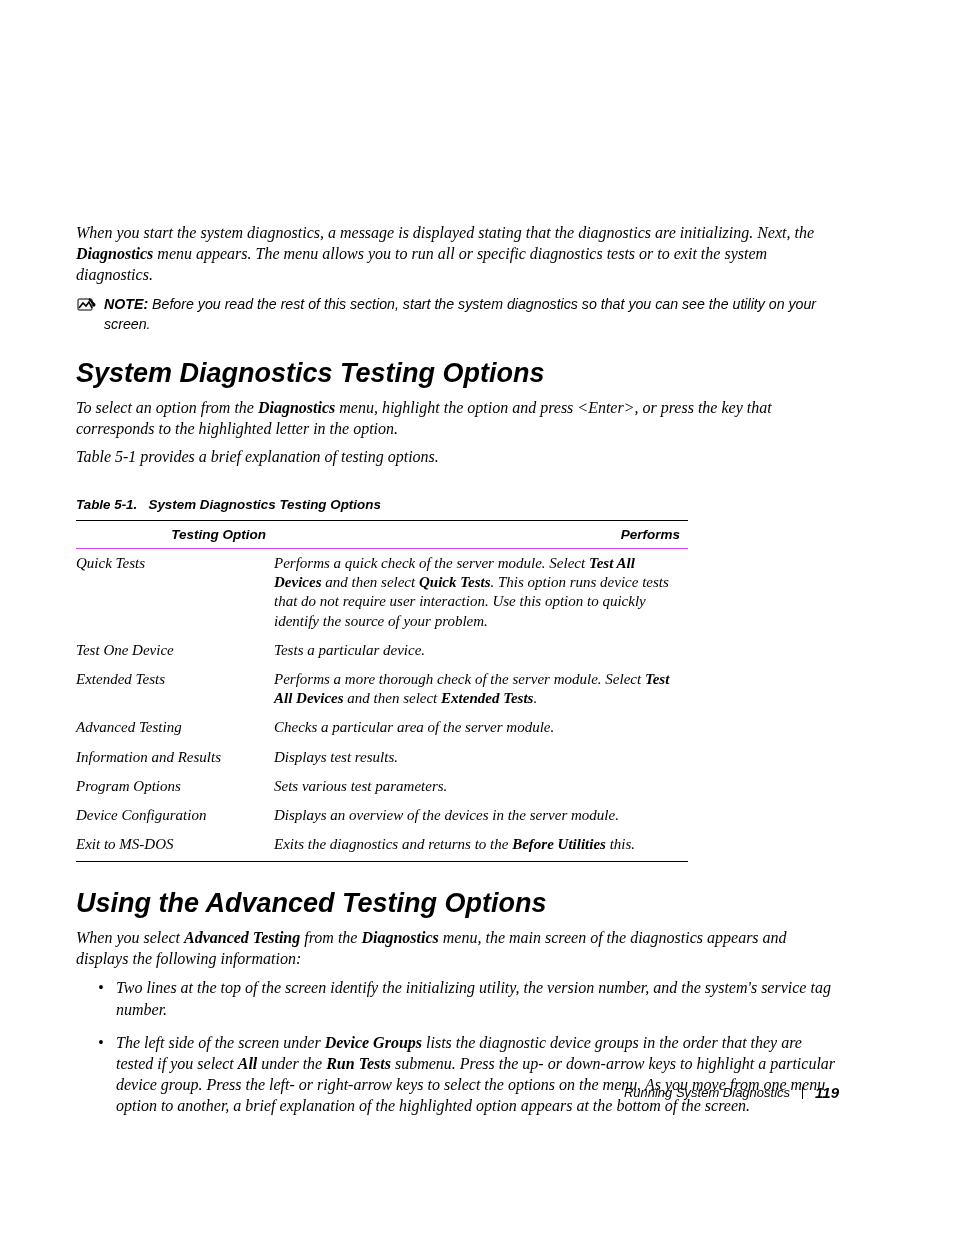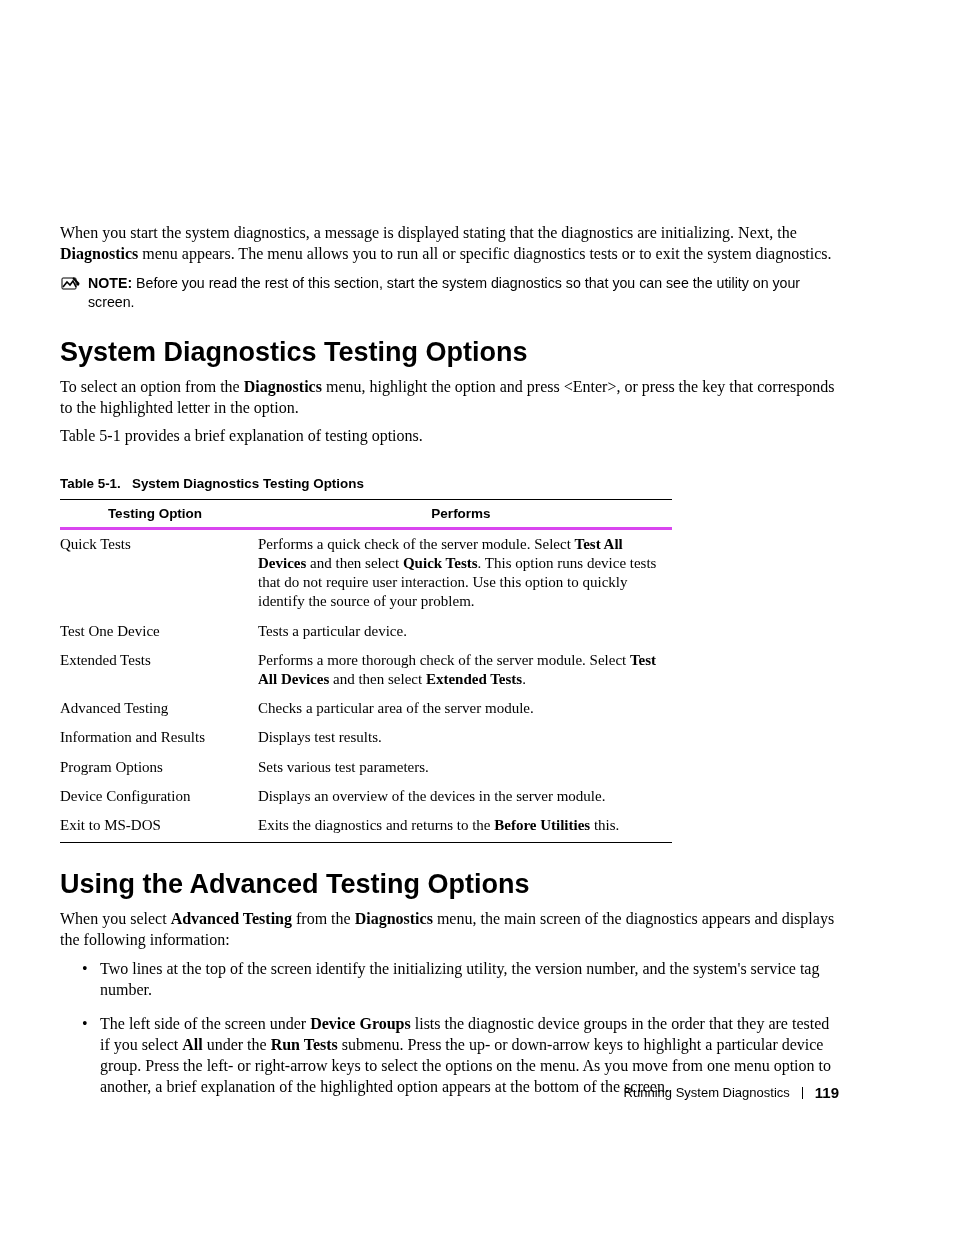--- a/index.html
+++ b/index.html
@@ -11,22 +11,23 @@
     background: #fff;
     font-family: Georgia, "Times New Roman", serif;
     color: #000;
   }
   .page {
     position: relative;
     width: 954px;
     height: 1235px;
     box-sizing: border-box;
     padding-top: 222px;
-    padding-left: 60px;
+    padding-left: 76px;
     padding-right: 115px;
+    font-style: italic;
   }
   .sans { font-family: "Helvetica Neue", Helvetica, Arial, sans-serif; }
   .cond { font-family: "Arial Narrow", "Helvetica Neue", Arial, sans-serif; font-stretch: condensed; }
   .serif { font-family: Georgia, "Times New Roman", serif; }
 
   .body-text {
     font-size: 16px;
     line-height: 1.32;
     margin: 0 0 7px 0;
   }
@@ -61,26 +62,26 @@
     margin-top: 30px;
     margin-bottom: 8px;
   }
 
   table.opts {
     border-collapse: collapse;
     width: 612px;
     margin-bottom: 26px;
   }
   table.opts th {
-    text-align: center;
+    text-align: right;
     font-size: 13.5px;
     font-weight: 700;
     padding: 6px 8px 6px 0;
     border-top: 1px solid #000;
-    border-bottom: 3px solid #d946ef;
+    border-bottom: 1px solid #d946ef;
   }
   table.opts td {
     vertical-align: top;
     font-size: 15px;
     line-height: 1.28;
     padding: 5px 10px 5px 0;
   }
   table.opts td.opt { width: 188px; }
   table.opts tr.lastrow td { border-bottom: 1px solid #000; padding-bottom: 7px; }
 

